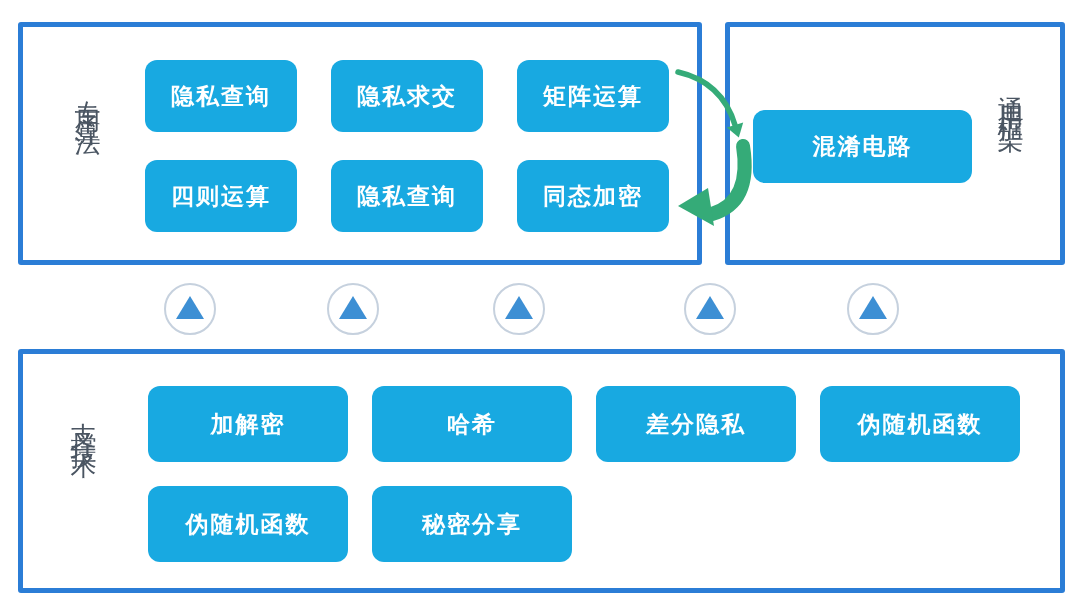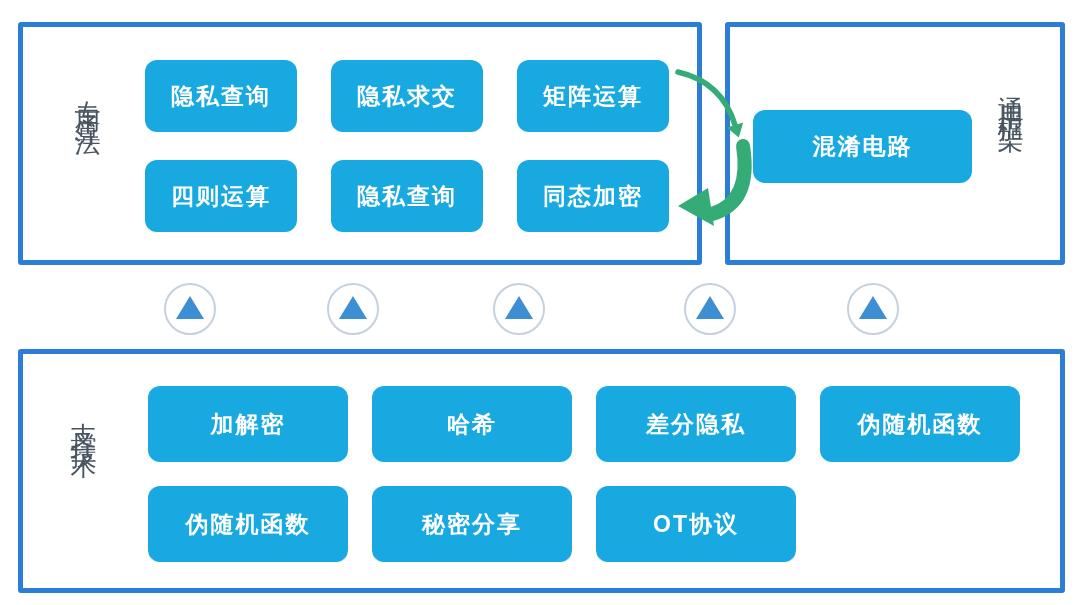--- a/index.html
+++ b/index.html
@@ -100,21 +100,20 @@
 
   <section class="panel panel-b">
     <div class="vlabel vlabel-b">支撑技术</div>
     <div class="grid grid-b">
       <div class="box">加解密</div>
       <div class="box">哈希</div>
       <div class="box">差分隐私</div>
       <div class="box">伪随机函数</div>
       <div class="box">伪随机函数</div>
       <div class="box">秘密分享</div>
-      <div class="box">OT协议</div>
     </div>
   </section>
 
   <svg class="arrows-svg" viewBox="0 0 180 200">
 
     <g>
       <path d="M 78 32 Q 122 42 135 85" fill="none" stroke="#35ab78" stroke-width="5.5" stroke-linecap="round"></path>
       <polygon points="138.8,97.4 126.8,87.6 143.2,82.4" fill="#35ab78"></polygon>
     </g>
 

